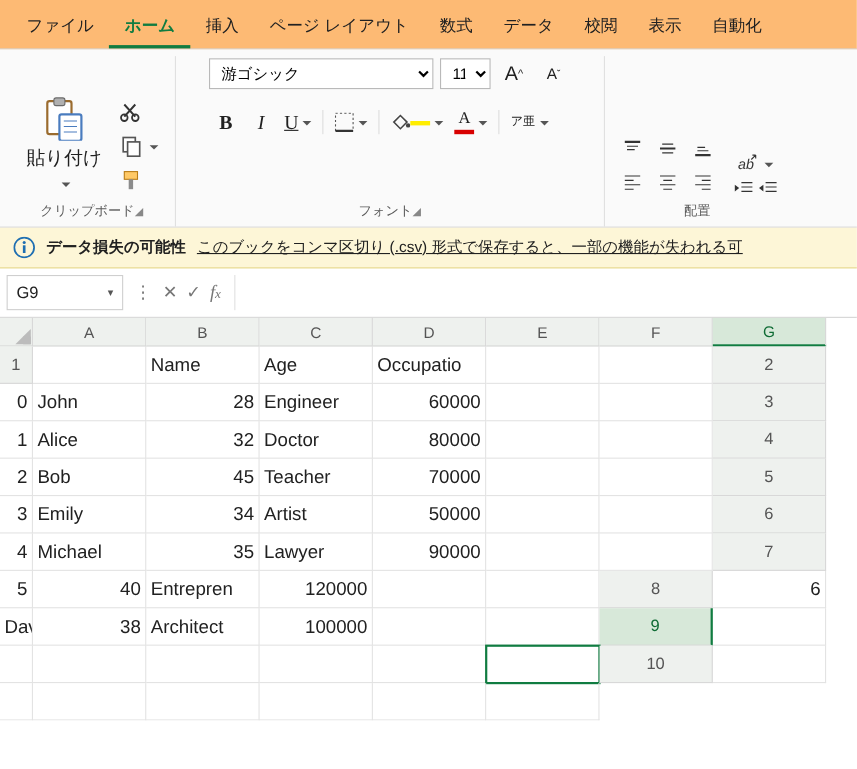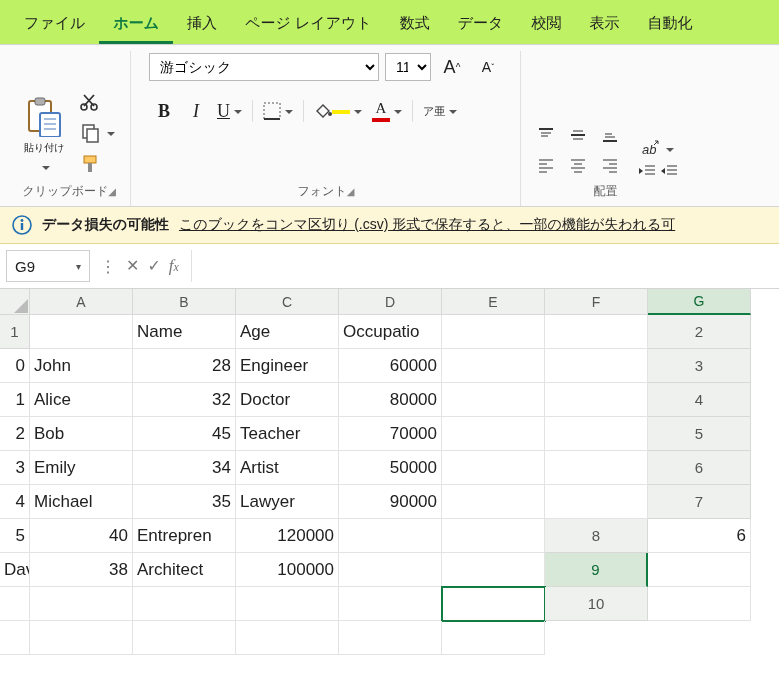--- a/index.html
+++ b/index.html
@@ -1,39 +1,39 @@
 <!DOCTYPE html>
 <html><head>
 <meta charset="utf-8">
 <style>
 * { box-sizing: border-box; margin: 0; padding: 0; }
 body { font-family: "Yu Gothic", "Meiryo", sans-serif; font-size: 14px; color: #212121; background: #fff; overflow: hidden; width: 779px; }
 
 
-.menubar { display: flex; gap: 0; padding: 8px 10px 0; border-bottom: 1px solid #d4d4d4; background: #bef264; }
+.menubar { display: flex; gap: 0; padding: 8px 10px 0; border-bottom: 1px solid #d4d4d4; background: #fdba74; }
 .menu-item { padding: 6px 14px 8px; cursor: pointer; font-size: 15px; }
 .menu-item.active { color: #107c41; border-bottom: 3px solid #107c41; font-weight: 600; }
 
 
 .ribbon { display: flex; border-bottom: 1px solid #d4d4d4; background: #fafafa; padding: 6px 8px 0; height: 162px; }
 .ribbon-group { display: flex; flex-direction: column; align-items: center; padding: 2px 10px 4px; border-right: 1px solid #e0e0e0; }
 .ribbon-group:last-child { border-right: none; }
 .ribbon-body { flex: 1; display: flex; align-items: flex-end; gap: 6px; }
 .ribbon-label { font-size: 12px; color: #5a5a5a; padding: 4px 0 2px; display: flex; align-items: center; gap: 0; }
 .dlg { font-size: 10px; color: #888; }
 
 .big-btn { display: flex; flex-direction: column; align-items: center; gap: 4px; padding: 4px 6px; cursor: pointer; }
-.big-btn .lbl { font-size: 10px; }
+.big-btn .lbl { font-size: 17px; }
 .icon-col { display: flex; flex-direction: column; gap: 8px; padding: 4px 2px; }
 .icon-btn { width: 24px; height: 22px; display: flex; align-items: center; justify-content: center; cursor: pointer; }
 .icon-btn-wide { display: flex; align-items: center; gap: 2px; cursor: pointer; padding: 2px 3px; }
 .dd::after { content: ""; border: 4px solid transparent; border-top-color: #555; margin-left: 4px; position: relative; top: 2px; display: inline-block; }
 
 .font-row { display: flex; gap: 6px; align-items: center; margin-bottom: 10px; }
-.font-name { width: 230px; }
+.font-name { width: 204px; }
 .font-size { width: 46px; }
 select.ctl, input.ctl { height: 28px; border: 1px solid #b9b9b9; background: #fff; padding: 2px 6px; font-size: 14px; font-family: inherit; }
 .font-btns { display: flex; gap: 2px; align-items: center; }
 .font-btn { width: 30px; height: 28px; display: flex; align-items: center; justify-content: center; cursor: pointer; font-size: 16px; }
 .font-btn-wide { display: flex; align-items: center; cursor: pointer; padding: 2px 4px; height: 28px; }
 .font-btn.bold { font-weight: 700; font-family: "Times New Roman", serif; font-size: 18px; }
 .font-btn.italic { font-style: italic; font-family: "Times New Roman", serif; font-size: 18px; }
 .underline { text-decoration: underline; font-family: "Times New Roman", serif; font-size: 18px; }
 
 .color-bar-yellow { border-bottom: 4px solid #ffed00; width: 18px; display: inline-block; padding-bottom: 1px; }
@@ -45,21 +45,21 @@
 .align-extra { display: flex; flex-direction: column; gap: 2px; margin-left: 6px; }
 
 
 .warnbar { display: flex; align-items: center; gap: 10px; padding: 8px 12px; background: #fdf6d7; border-bottom: 1px solid #e6d98f; font-size: 14px; text-align: center; }
 .warn-icon { width: 20px; height: 20px; }
 .warn-title { font-weight: 700; }
 .warn-link { text-decoration: underline; }
 
 
 .fx-row { display: flex; align-items: center; border-bottom: 1px solid #d4d4d4; }
-.namebox { width: 84px; height: 32px; border: 1px solid #cfcfcf; margin: 6px; padding: 2px 8px; font-size: 15px; display: flex; align-items: center; justify-content: space-between; }
+.namebox { width: 106px; height: 32px; border: 1px solid #cfcfcf; margin: 6px; padding: 2px 8px; font-size: 15px; display: flex; align-items: center; justify-content: space-between; }
 .namebox .chev { font-size: 10px; color: #555; }
 .vdots { color: #777; padding: 0 4px; font-size: 16px; }
 .fx-btns { display: flex; gap: 8px; color: #777; padding: 0 6px; font-size: 16px; }
 .fx-sym { font-style: italic; font-family: "Cambria Math", serif; font-size: 17px; }
 .formula-input { flex: 1; height: 32px; border: none; border-left: 1px solid #e0e0e0; padding: 2px 8px; font-size: 15px; outline: none; margin-left: 6px; }
 
 
 .grid-wrap { display: grid; grid-template-columns: 30px repeat(7, 103px); }
 .col-head { background: #eef1ee; border-right: 1px solid #d8d8d8; border-bottom: 1px solid #d8d8d8; height: 26px; display: flex; align-items: center; justify-content: center; font-size: 14px; color: #555; cursor: pointer; }
 .col-head.active { background: #d7e8d9; color: #0e6b34; border-bottom: 2px solid #107c41; }

